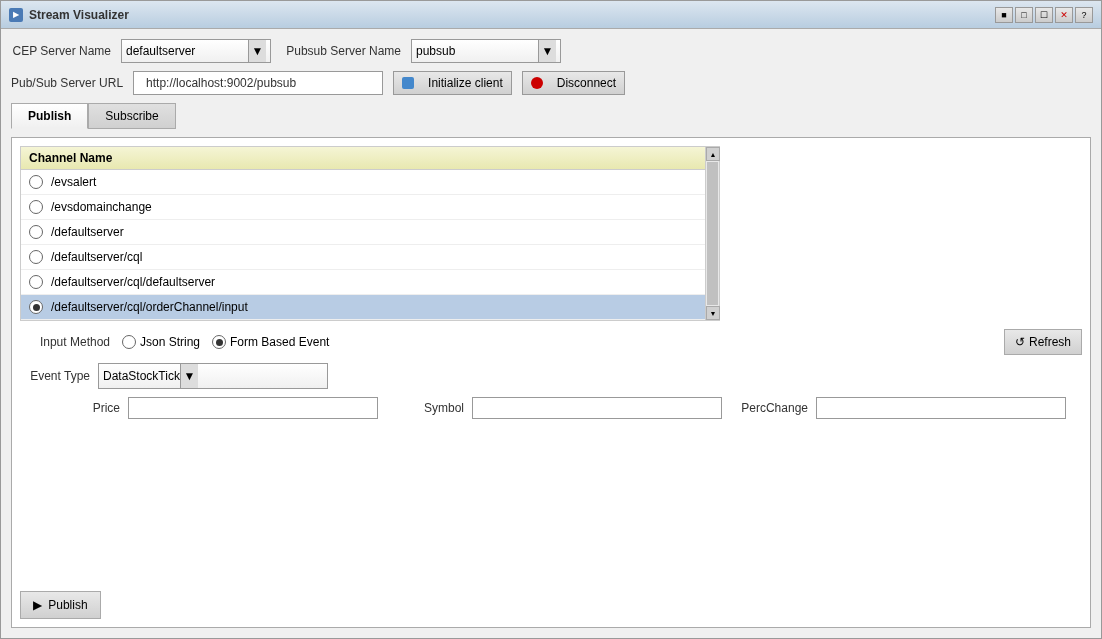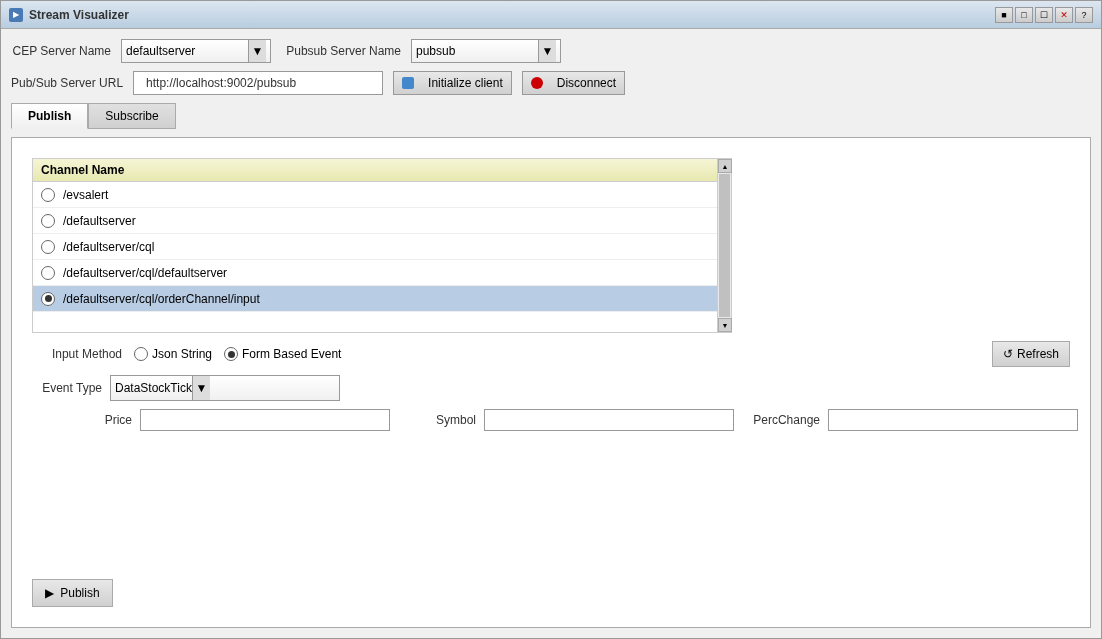--- a/index.html
+++ b/index.html
@@ -158,21 +158,21 @@
     }
 
     .tab:not(.active) {
       background: linear-gradient(to bottom, #e0e0e0, #d0d0d0);
     }
 
     .main-panel {
       flex: 1;
       background: #fff;
       border: 1px solid #aaa;
-      padding: 20px;
+      padding: 8px;
       display: flex;
       flex-direction: column;
       gap: 8px;
       overflow: hidden;
     }
 
     .channel-table-header {
       background: linear-gradient(to bottom, #f5f5d5, #e8e8b0);
       border-bottom: 1px solid #ccc;
       display: flex;
@@ -421,20 +421,24 @@
 
       <div class="table-with-scroll">
         <div class="channel-list-area">
           <div class="channel-table-header">
             <span>Channel Name</span>
           </div>
           <div class="channel-table-body">
             <div class="channel-row">
               <div class="radio-circle"></div>
               <span>/evsalert</span>
+            </div>
+            <div class="channel-row">
+              <div class="radio-circle"></div>
+              <span>/evsdomainchange</span>
             </div>
             <div class="channel-row">
               <div class="radio-circle"></div>
               <span>/defaultserver</span>
             </div>
             <div class="channel-row">
               <div class="radio-circle"></div>
               <span>/defaultserver/cql</span>
             </div>
             <div class="channel-row">

